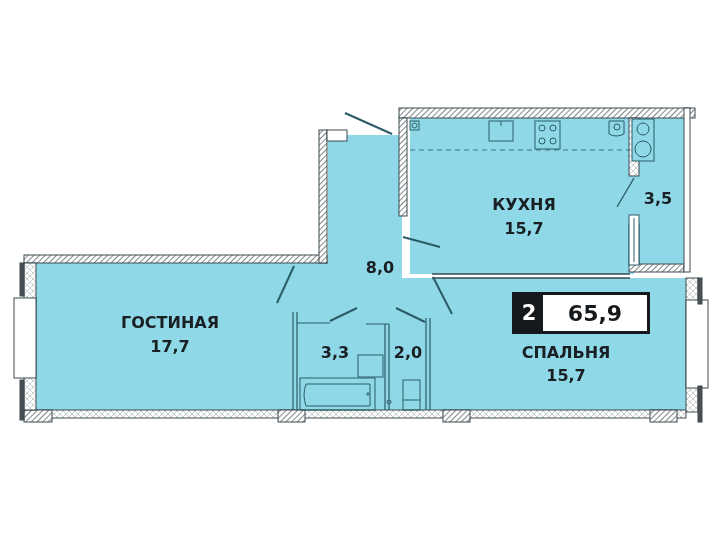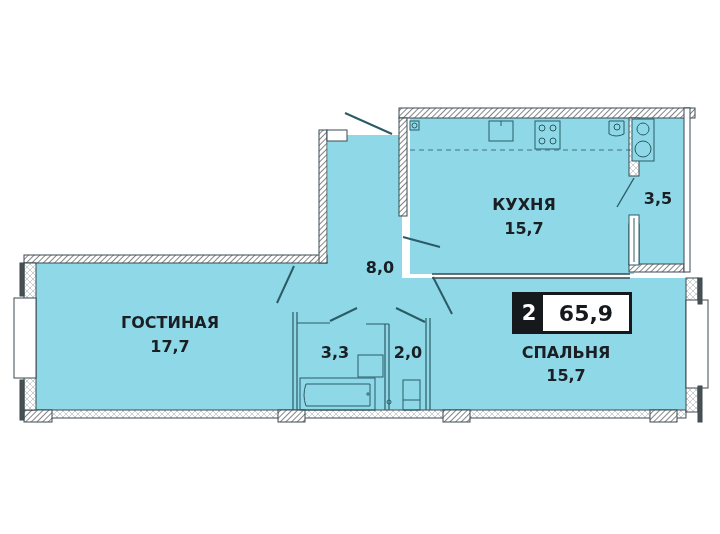--- a/index.html
+++ b/index.html
@@ -1,21 +1,21 @@
 <!DOCTYPE html>
 <html><head>
   <meta charset="utf-8">
   <style>
     html, body { margin: 0; padding: 0; background: #ffffff; }
     body { width: 720px; height: 534px; position: relative; overflow: hidden; font-family: "Liberation Sans", "DejaVu Sans", sans-serif; }
     #plan { position: absolute; left: 0; top: 0; width: 720px; height: 534px; }
     .room-label { font-family: "DejaVu Sans", "Liberation Sans", sans-serif; font-weight: bold; fill: #1a1f24; }
     .badge { position: absolute; left: 512px; top: 292px; height: 36px; display: flex; border: 3px solid #15191c; background: #15191c; }
     .badge-rooms { width: 28px; color: #ffffff; font-family: "DejaVu Sans", sans-serif; font-weight: bold; font-size: 21px; display: flex; align-items: center; justify-content: center; }
-    .badge-area { width: 86px; background: #ffffff; color: #15191c; font-family: "DejaVu Sans", sans-serif; font-weight: bold; font-size: 22px; display: flex; align-items: center; justify-content: center; }
+    .badge-area { width: 104px; background: #ffffff; color: #15191c; font-family: "DejaVu Sans", sans-serif; font-weight: bold; font-size: 22px; display: flex; align-items: center; justify-content: center; }
   </style>
 </head>
 <body>
 
 <svg id="plan" viewBox="0 0 720 534" xmlns="http://www.w3.org/2000/svg">
   <defs>
     <pattern id="hatch" patternUnits="userSpaceOnUse" width="4" height="4" patternTransform="rotate(45)">
       <rect width="4" height="4" fill="#ffffff"></rect>
       <line x1="0" y1="0" x2="0" y2="4" stroke="#4a4f52" stroke-width="1.4"></line>
     </pattern>

